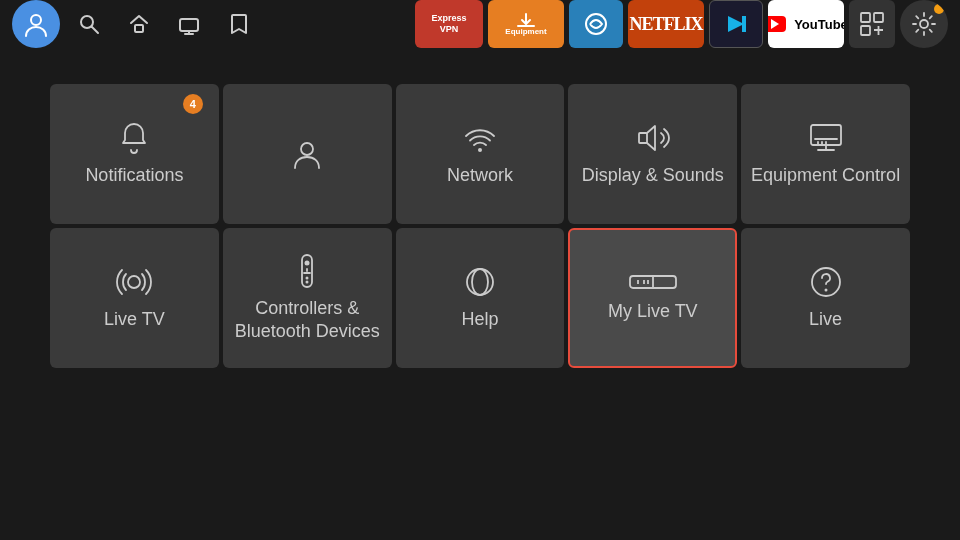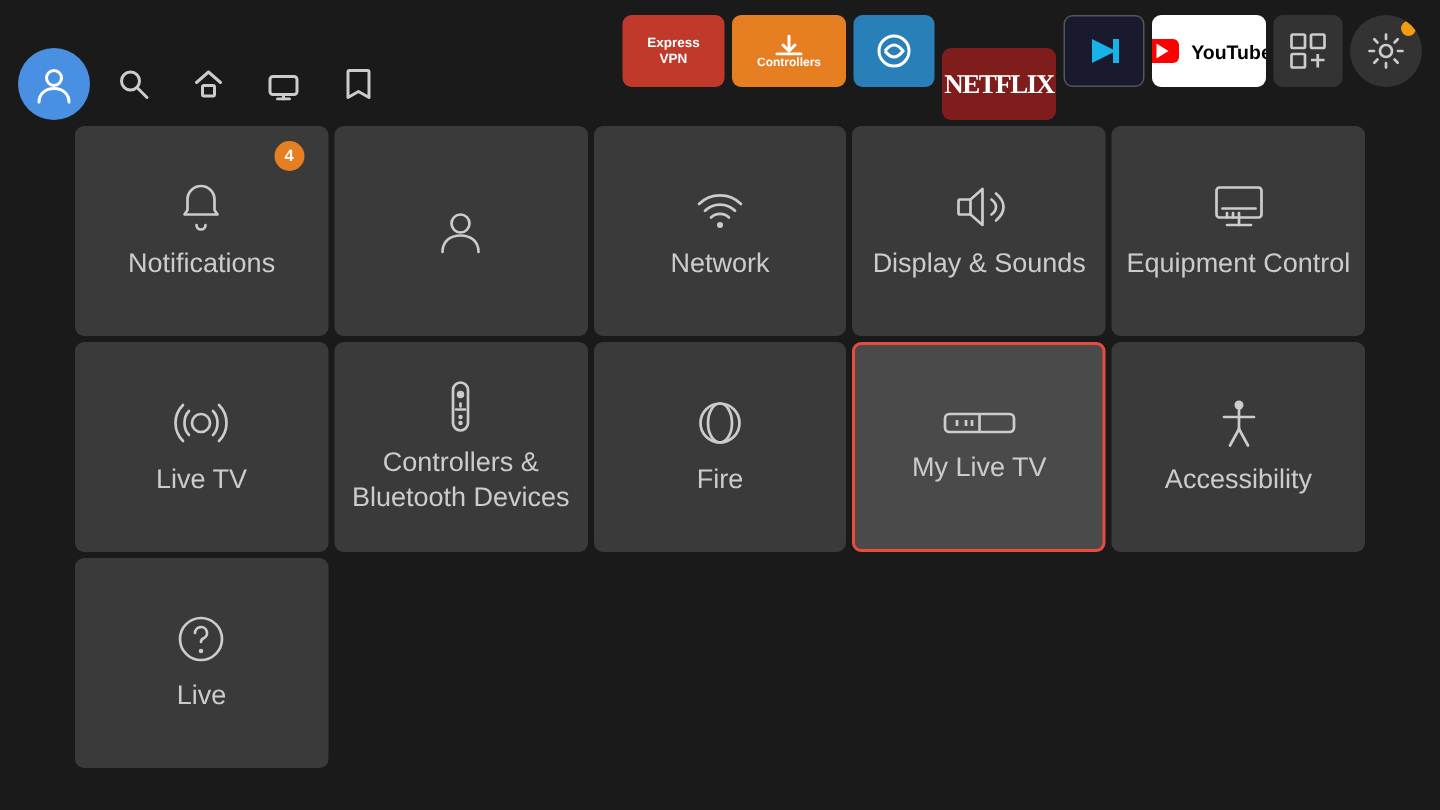--- a/index.html
+++ b/index.html
@@ -11,21 +11,21 @@
       overflow: hidden;
       color: #fff;
     }
 
     
     .top-bar {
       width: 960px;
       height: 80px;
       background: #1a1a1a;
       display: flex;
-      align-items: flex-end;
+      align-items: flex-start;
       padding: 0 12px;
       gap: 6px;
     }
 
     .nav-left {
       display: flex;
       align-items: center;
       gap: 8px;
       flex-shrink: 0;
     }
@@ -81,23 +81,22 @@
     }
     .app-btn-downloader {
       background: #e67e22;
       width: 76px;
     }
     .app-btn-blue {
       background: #2980b9;
       width: 54px;
     }
     .app-btn-netflix {
-      background: #7f1d1d;
+      background: #c2410c;
       width: 76px;
-      margin-top: 44px;
     }
     .app-btn-kodi {
       background: #1a1a2e;
       border: 1px solid #555;
       width: 54px;
     }
     .app-btn-youtube {
       background: #fff;
       width: 76px;
       border-radius: 6px;
@@ -275,21 +274,21 @@
       <div class="express-text">Express<br>VPN</div>
     </div>
 
     <div class="app-btn app-btn-downloader">
       <div style="display:flex;flex-direction:column;align-items:center;">
         <svg width="20" height="14" viewBox="0 0 20 14" fill="none" stroke="#fff" stroke-width="2" stroke-linecap="round">
           <line x1="10" y1="1" x2="10" y2="10"></line>
           <polyline points="6,7 10,11 14,7"></polyline>
           <line x1="2" y1="13" x2="18" y2="13"></line>
         </svg>
-        <div style="color:#fff;font-size:8px;font-weight:bold;">Controllers</div>
+        <div style="color:#fff;font-size:8px;font-weight:bold;">Equipment</div>
       </div>
     </div>
 
     <div class="app-btn app-btn-blue">
       <svg width="28" height="28" viewBox="0 0 28 28" fill="none" stroke="#fff" stroke-width="2">
         <circle cx="14" cy="14" r="10"></circle>
         <path d="M8 14 Q14 6 20 14 Q14 22 8 14"></path>
       </svg>
     </div>
 
@@ -422,49 +421,37 @@
     <div class="tile-label">Controllers &amp; Bluetooth Devices</div>
   </div>
 
   <div class="grid-tile">
     <div class="tile-icon">
       <svg class="icon-svg" viewBox="0 0 36 36">
         <circle cx="18" cy="18" r="13" stroke="#ccc" stroke-width="1.8" fill="none"></circle>
         <ellipse cx="18" cy="18" rx="8" ry="13" stroke="#ccc" stroke-width="1.8" fill="none"></ellipse>
       </svg>
     </div>
-    <div class="tile-label">Fire</div>
+    <div class="tile-label">Help</div>
   </div>
 
 
   <div class="grid-tile selected">
     <div class="tile-icon">
       <svg width="50" height="20" viewBox="0 0 50 20" fill="none" stroke="#ccc" stroke-width="1.8">
         <rect x="2" y="4" width="46" height="12" rx="3"></rect>
         <line x1="10" y1="8" x2="10" y2="12"></line>
         <line x1="16" y1="8" x2="16" y2="12"></line>
         <line x1="20" y1="8" x2="20" y2="12"></line>
         <line x1="25" y1="4" x2="25" y2="16"></line>
       </svg>
     </div>
     <div class="tile-label">My Live TV</div>
   </div>
 
-  <div class="grid-tile">
-    <div class="tile-icon">
-      <svg class="icon-svg" viewBox="0 0 36 36">
-        <circle cx="18" cy="6" r="3" fill="#ccc" stroke="none"></circle>
-        <line x1="18" y1="9" x2="18" y2="22"></line>
-        <line x1="8" y1="14" x2="28" y2="14"></line>
-        <line x1="18" y1="22" x2="12" y2="33"></line>
-        <line x1="18" y1="22" x2="24" y2="33"></line>
-      </svg>
-    </div>
-    <div class="tile-label">Accessibility</div>
-  </div>
 
   <div class="grid-tile">
     <div class="tile-icon">
       <svg class="icon-svg" viewBox="0 0 36 36">
         <circle cx="18" cy="18" r="14"></circle>
         <path d="M14 14a4 4 0 1 1 5.5 3.7c-1 .5-1.5 1.3-1.5 2.3"></path>
         <circle cx="18" cy="26" r="1.5" fill="#ccc" stroke="none"></circle>
       </svg>
     </div>
     <div class="tile-label">Live</div>

